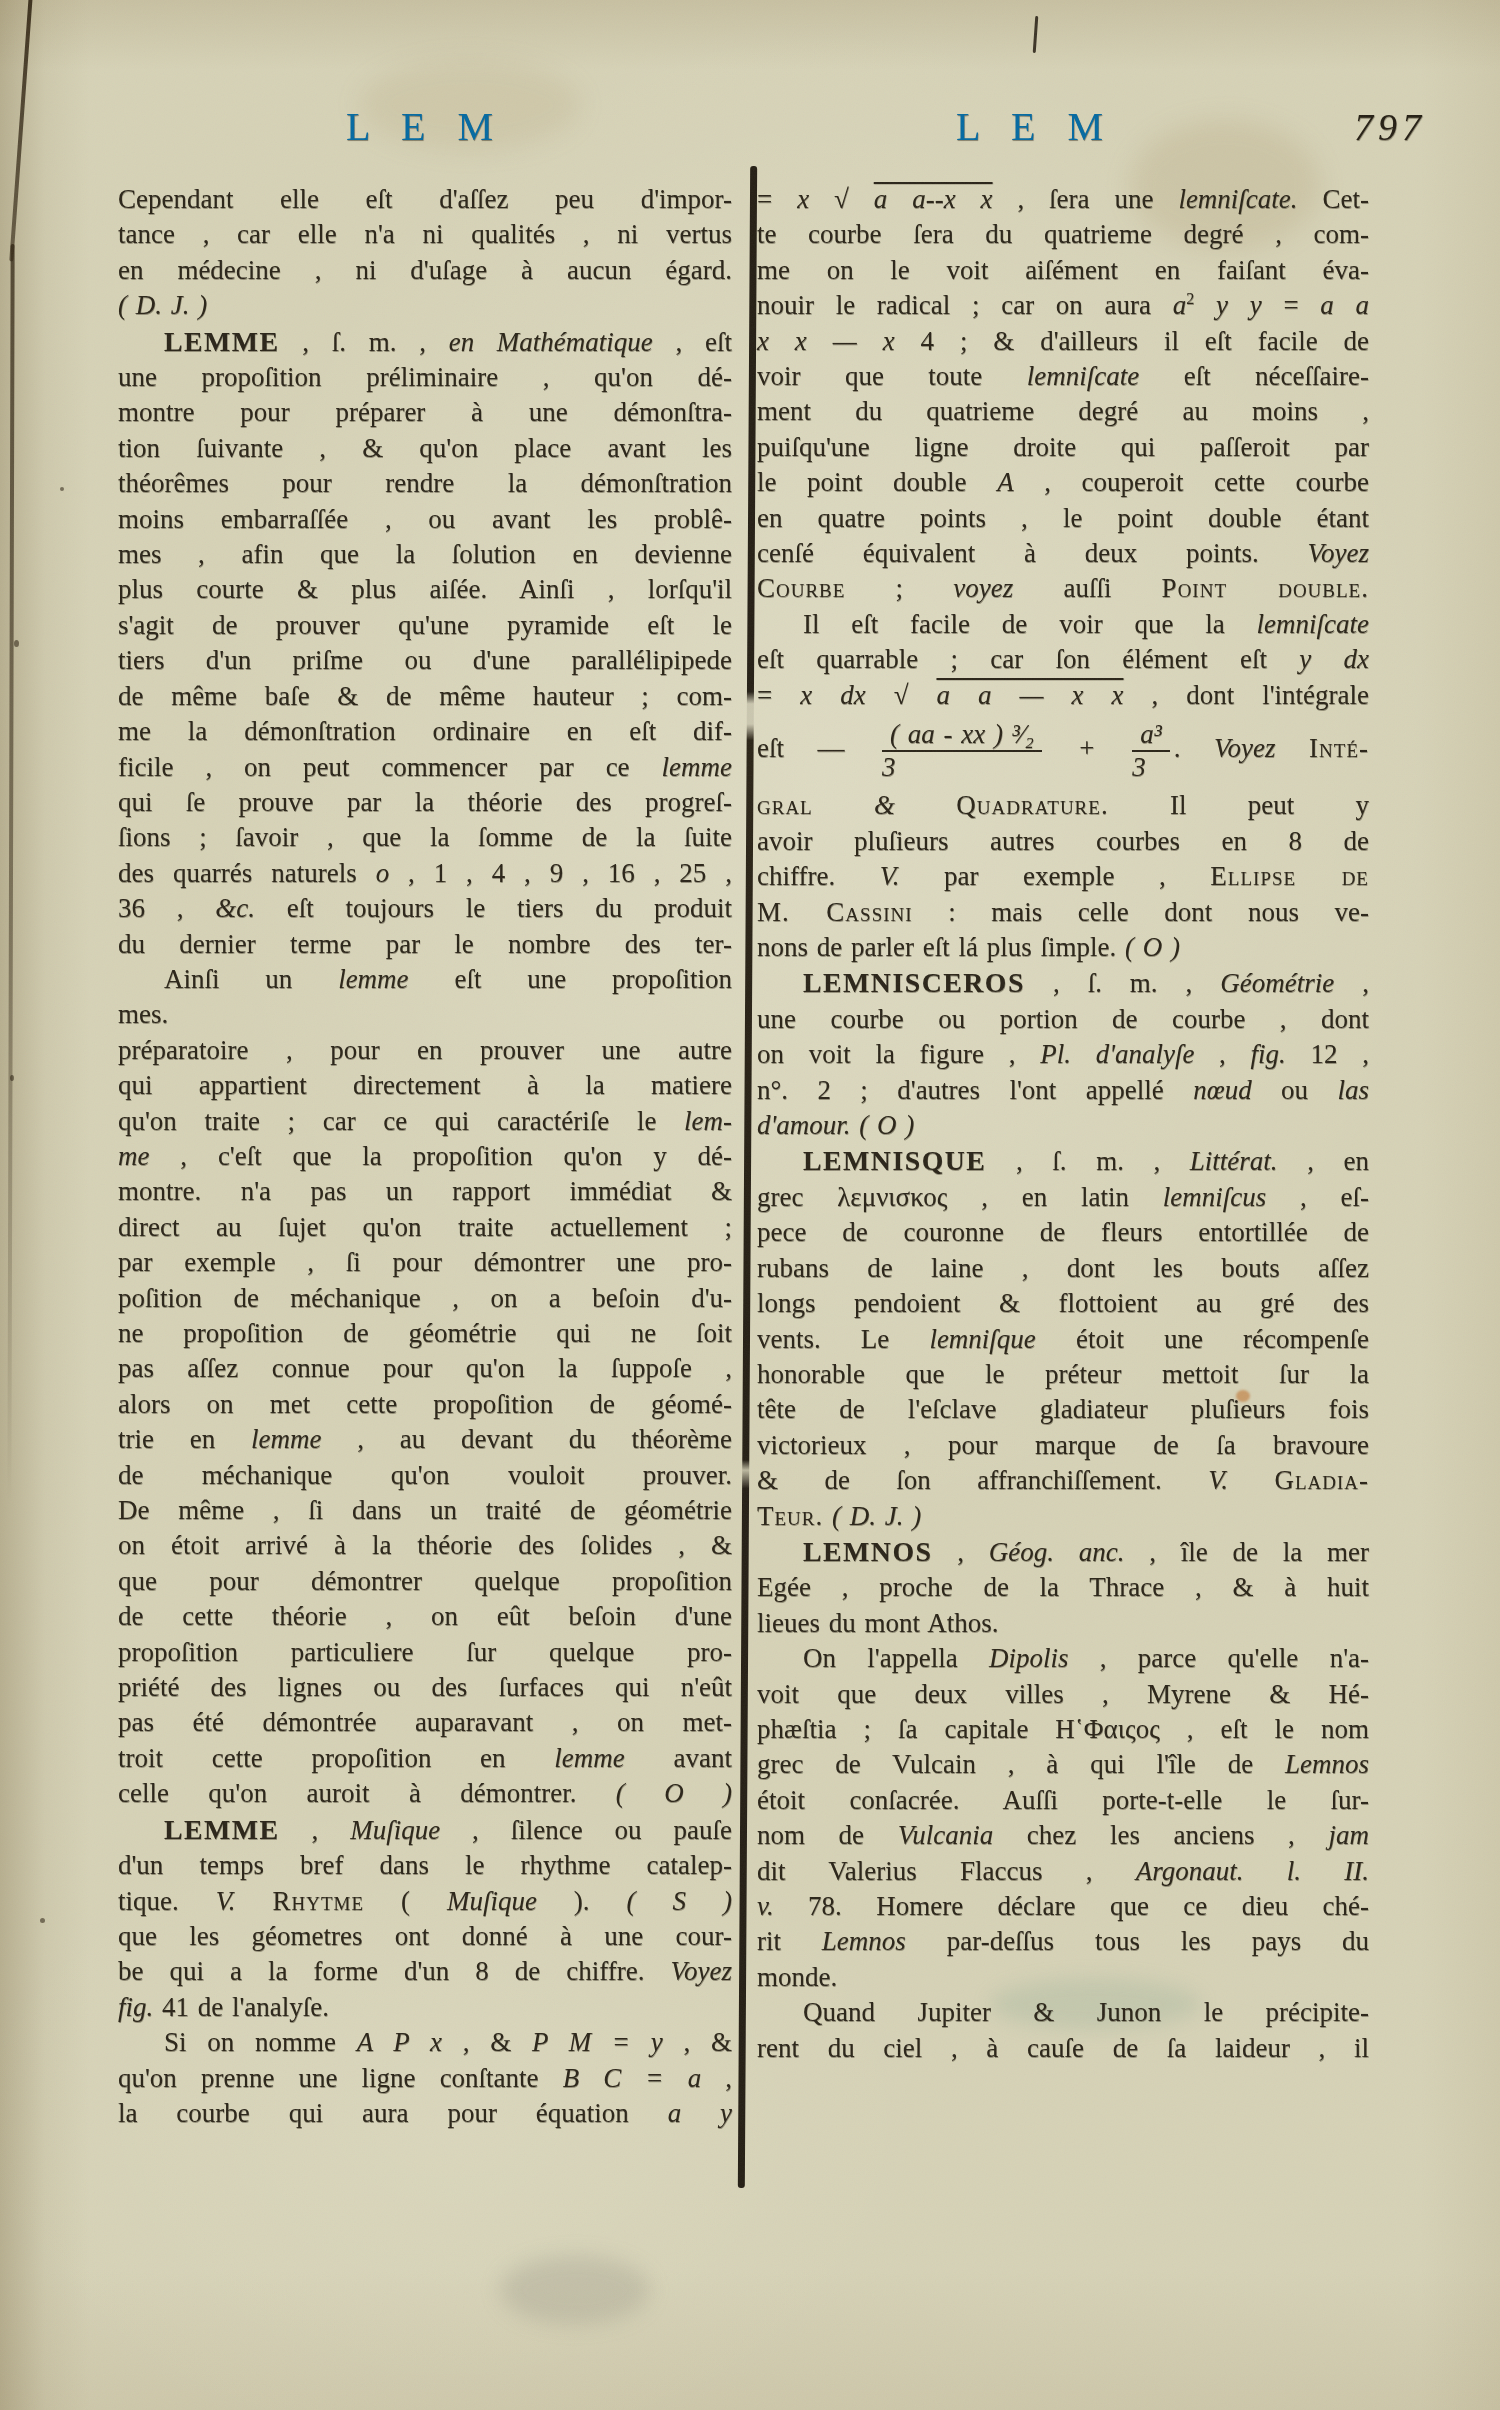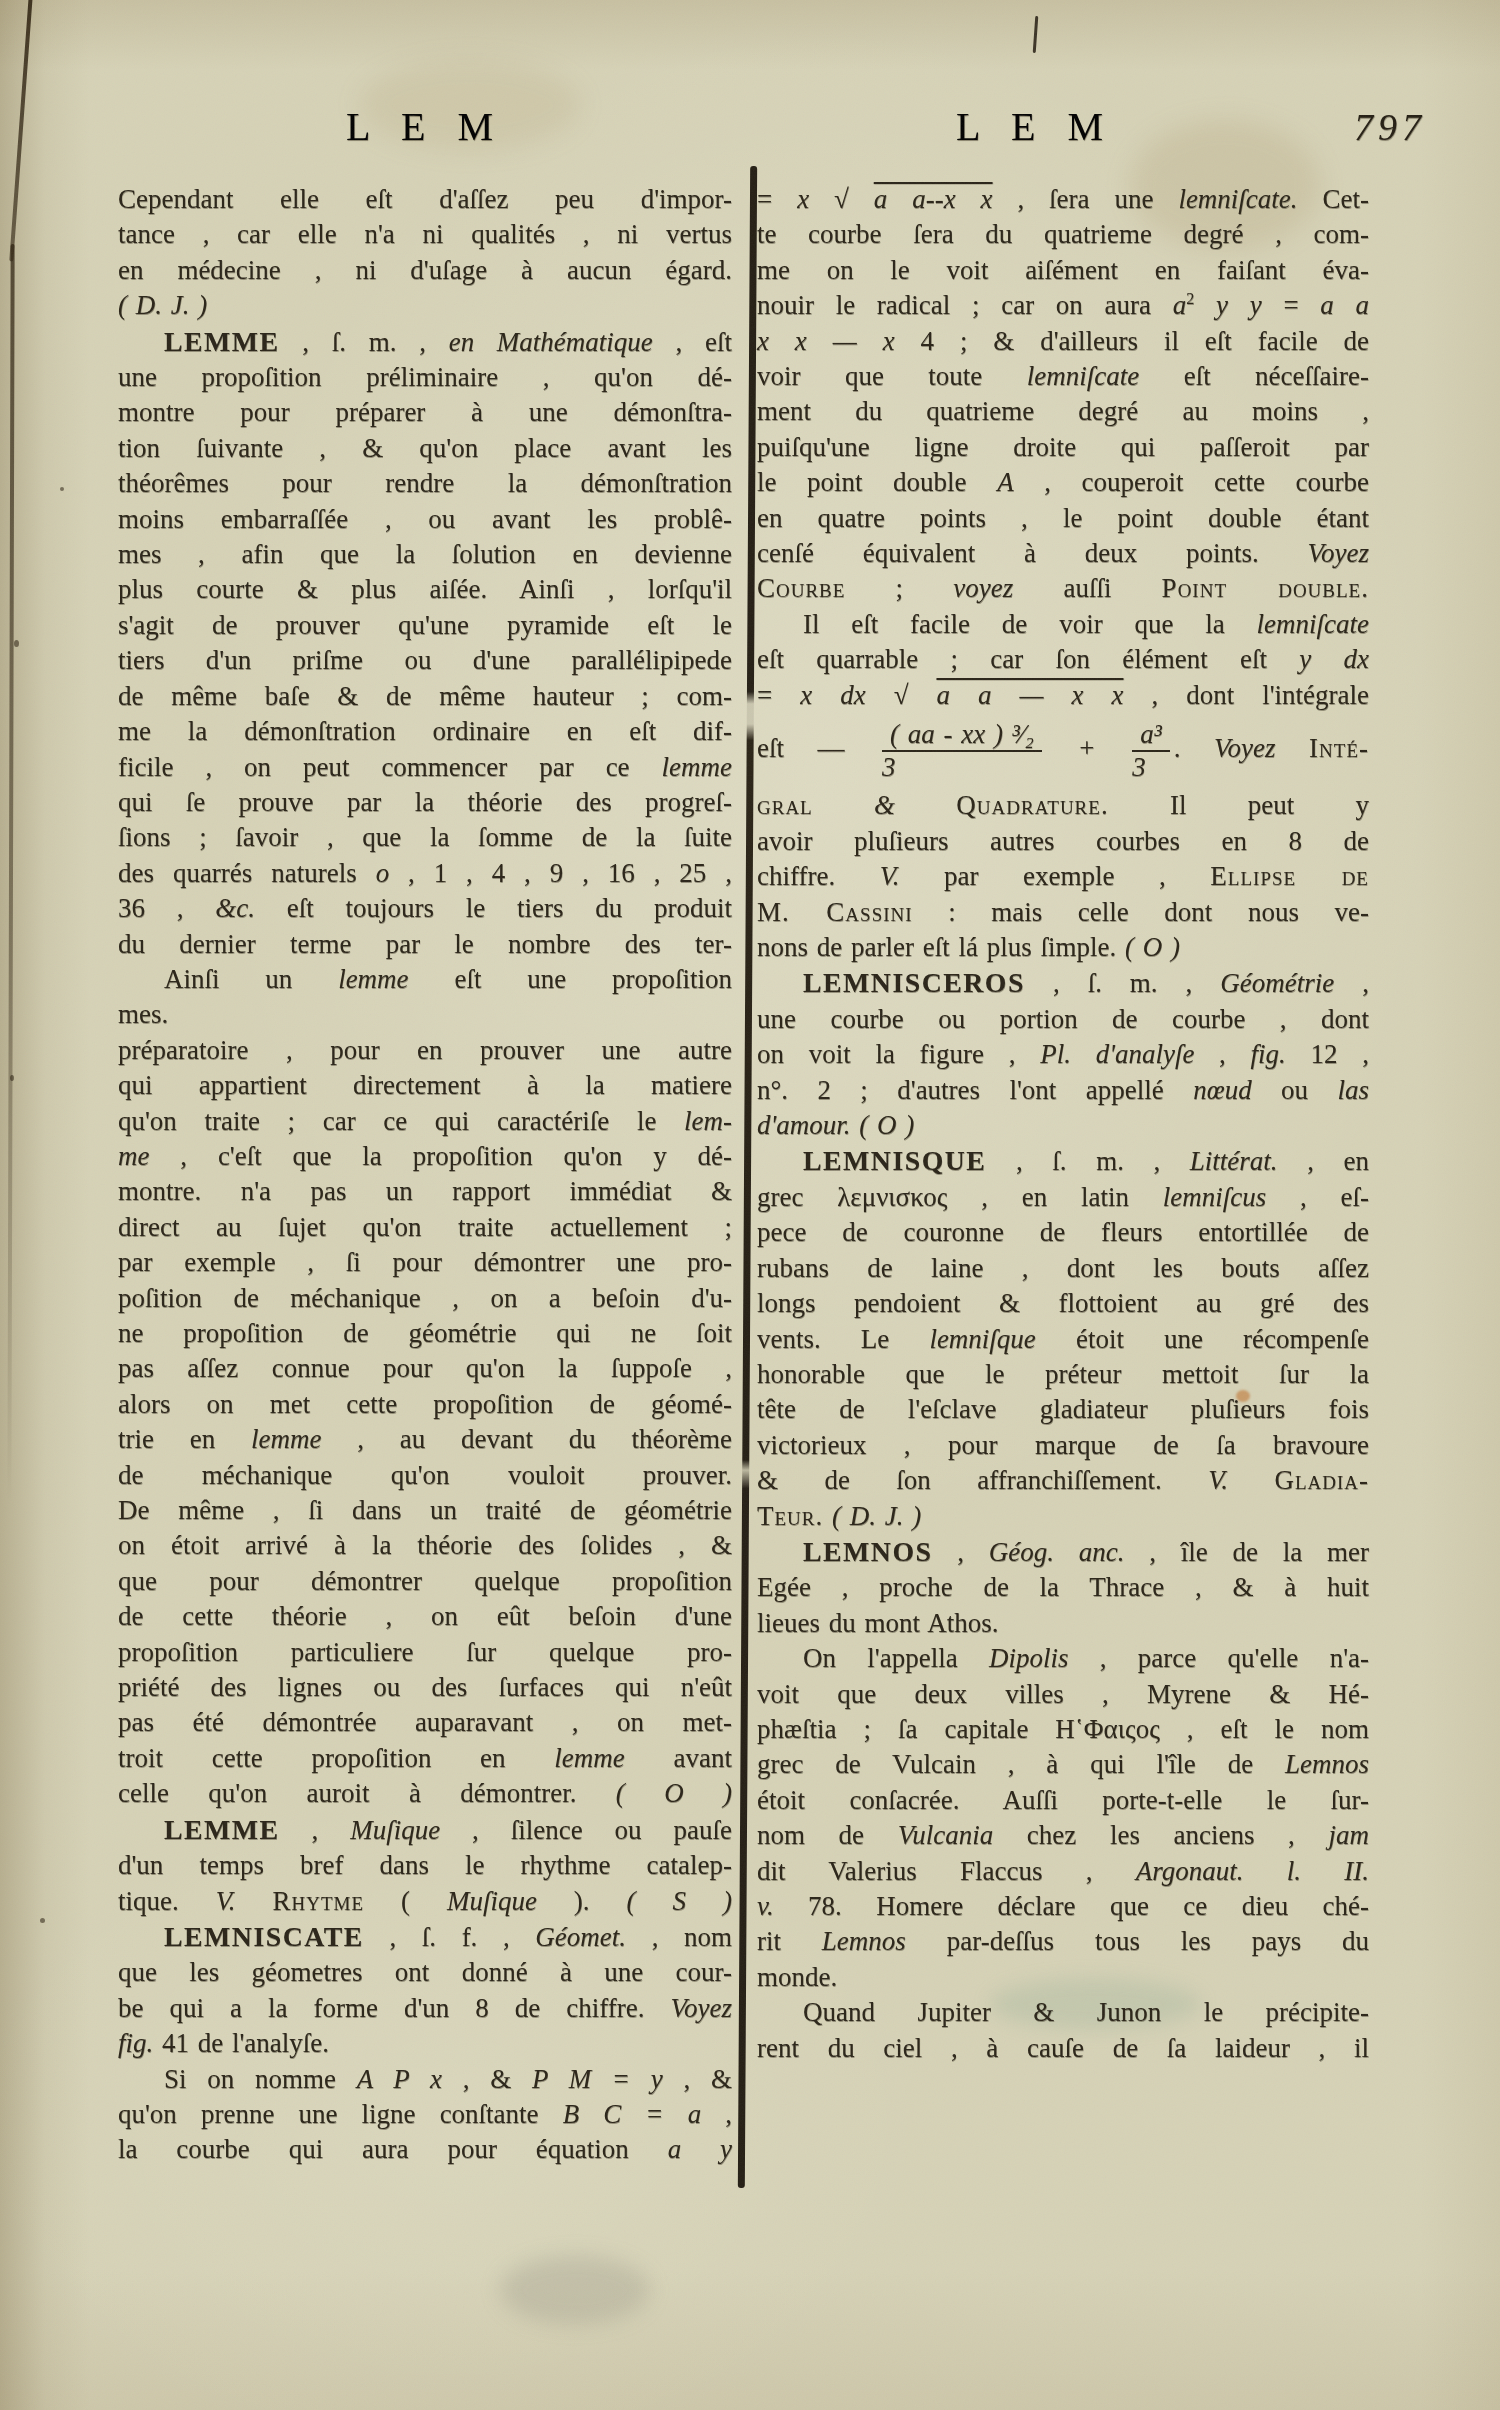--- a/index.html
+++ b/index.html
@@ -9,21 +9,21 @@
   .page::before{content:"";position:absolute;inset:0;pointer-events:none;
     background:
       radial-gradient(ellipse 900px 1100px at 55% 32%, rgba(255,255,244,0.20), rgba(255,255,244,0) 70%),
       radial-gradient(ellipse 700px 500px at 30% 88%, rgba(255,255,240,0.10), rgba(255,255,240,0) 70%),
       linear-gradient(to right, rgba(110,92,52,0.30), rgba(110,92,52,0.08) 45px, rgba(110,92,52,0) 90px),
       linear-gradient(to bottom, rgba(140,120,78,0.20), rgba(140,120,78,0) 70px),
       linear-gradient(to top, rgba(150,132,92,0.14), rgba(150,132,92,0) 140px),
       linear-gradient(to left, rgba(150,132,92,0.12), rgba(150,132,92,0) 80px);}
   .ink{color:#2a2418;}
   
-  .rt{position:absolute;top:107px;font-size:40px;letter-spacing:11px;color:#000000;
+  .rt{position:absolute;top:107px;font-size:40px;letter-spacing:11px;color:#0369a1;
       text-align:center;line-height:1;text-shadow:0.6px 0.8px 0.7px rgba(40,30,15,0.45);}
   .rt-left{left:118px;width:614px;}
   .rt-right{left:760px;width:550px;}
   .pageno{position:absolute;top:108px;left:1338px;width:104px;font-size:38px;letter-spacing:5px;
       color:#241e13;text-align:center;line-height:1;text-shadow:0.6px 0.8px 0.7px rgba(40,30,15,0.45);font-style:italic;}
   
   .col{position:absolute;top:182px;font-size:27px;line-height:35.4px;color:#2a2418;
        text-shadow:0.4px 0.5px 0.5px rgba(42,35,20,0.40);word-spacing:2px;}
   .col-left{left:118px;width:614px;}
   .col-right{left:757px;width:612px;}
@@ -132,21 +132,20 @@
       <div class="line"><span>que pour démontrer quelque propoſition</span></div>
       <div class="line"><span>de cette théorie , on eût beſoin d'une</span></div>
       <div class="line"><span>propoſition particuliere ſur quelque pro-</span></div>
       <div class="line"><span>priété des lignes ou des ſurfaces qui n'eût</span></div>
       <div class="line"><span>pas été démontrée auparavant , on met-</span></div>
       <div class="line"><span>troit cette propoſition en </span><span class="i">lemme</span><span> avant</span></div>
       <div class="line"><span>celle qu'on auroit à démontrer. </span><span class="i">( O )</span></div>
       <div class="line p"><span class="b">LEMME</span><span> , </span><span class="i">Muſique</span><span> , ſilence ou pauſe</span></div>
       <div class="line"><span>d'un temps bref dans le rhythme catalep-</span></div>
       <div class="line"><span>tique. </span><span class="i">V.</span><span> </span><span class="sc">Rhytme</span><span> ( </span><span class="i">Muſique</span><span> ). </span><span class="i">( S )</span></div>
-      <div class="line p"><span class="b">LEMNISCATE</span><span> , ſ. f. , </span><span class="i">Géomet.</span><span> , nom</span></div>
       <div class="line"><span>que les géometres ont donné à une cour-</span></div>
       <div class="line"><span>be qui a la forme d'un 8 de chiffre. </span><span class="i">Voyez</span></div>
       <div class="line e"><span class="i">fig.</span><span> 41 de l'analyſe.</span></div>
       <div class="line p"><span>Si on nomme </span><span class="i">A P x</span><span> , &amp; </span><span class="i">P M = y</span><span> , &amp;</span></div>
       <div class="line"><span>qu'on prenne une ligne conſtante </span><span class="i">B C = a</span><span> ,</span></div>
       <div class="line"><span>la courbe qui aura pour équation </span><span class="i">a y</span></div>
     </div>
   <div class="col col-right">
       <div class="line"><span>= </span><span class="i">x</span><span> √ </span><span class="vo">a a--x x</span><span> , ſera une </span><span class="i">lemniſcate.</span><span> Cet-</span></div>
       <div class="line"><span>te courbe ſera du quatrieme degré , com-</span></div>

